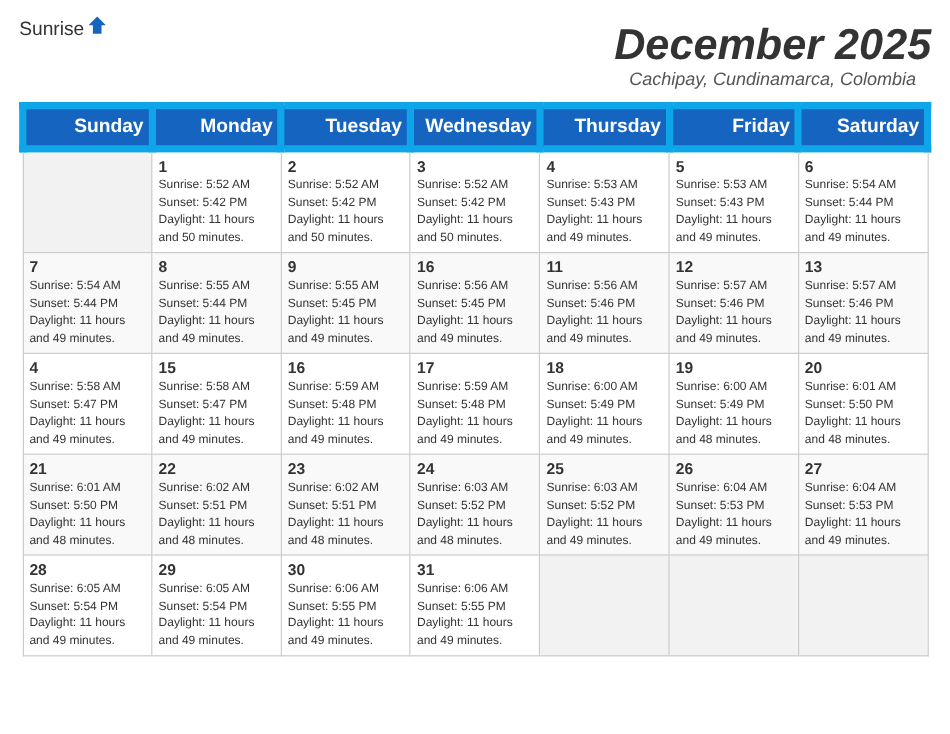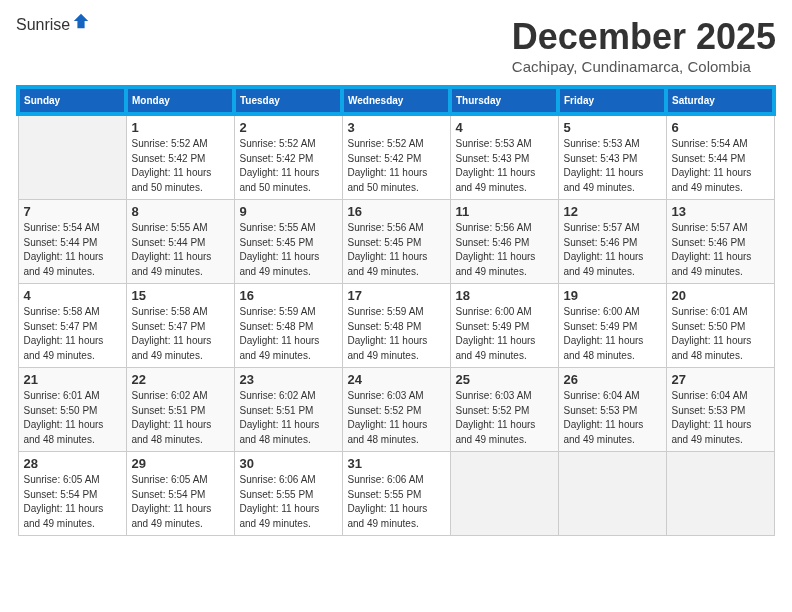--- a/index.html
+++ b/index.html
@@ -22,43 +22,44 @@
     }
     .logo-general { color: #333; }
     .logo-blue { color: #1565C0; }
     .logo-icon {
       width: 18px;
       height: 18px;
       margin-left: 2px;
       margin-top: -8px;
     }
     .title-area {
-      text-align: left;
+      text-align: center;
+      font-style: italic;
     }
     .month-title {
       font-size: 36px;
       font-weight: bold;
       color: #333;
     }
     .location-title {
       font-size: 15px;
       color: #555;
     }
     .calendar {
       width: 100%;
       border-collapse: collapse;
       border: 1px solid #ccc;
     }
     .calendar th {
       background-color: #1565C0;
       color: #fff;
-      text-align: left;
+      text-align: right;
       padding: 6px 4px;
-      font-size: 10px;
-      border: 4px solid #0ea5e9;
+      font-size: 16px;
+      border: 6px solid #0ea5e9;
     }
     .calendar td {
       vertical-align: top;
       border: 1px solid #ccc;
       padding: 4px 5px;
       width: 108px;
       min-height: 80px;
       font-size: 10.5px;
       color: #333;
       background: #fff;

